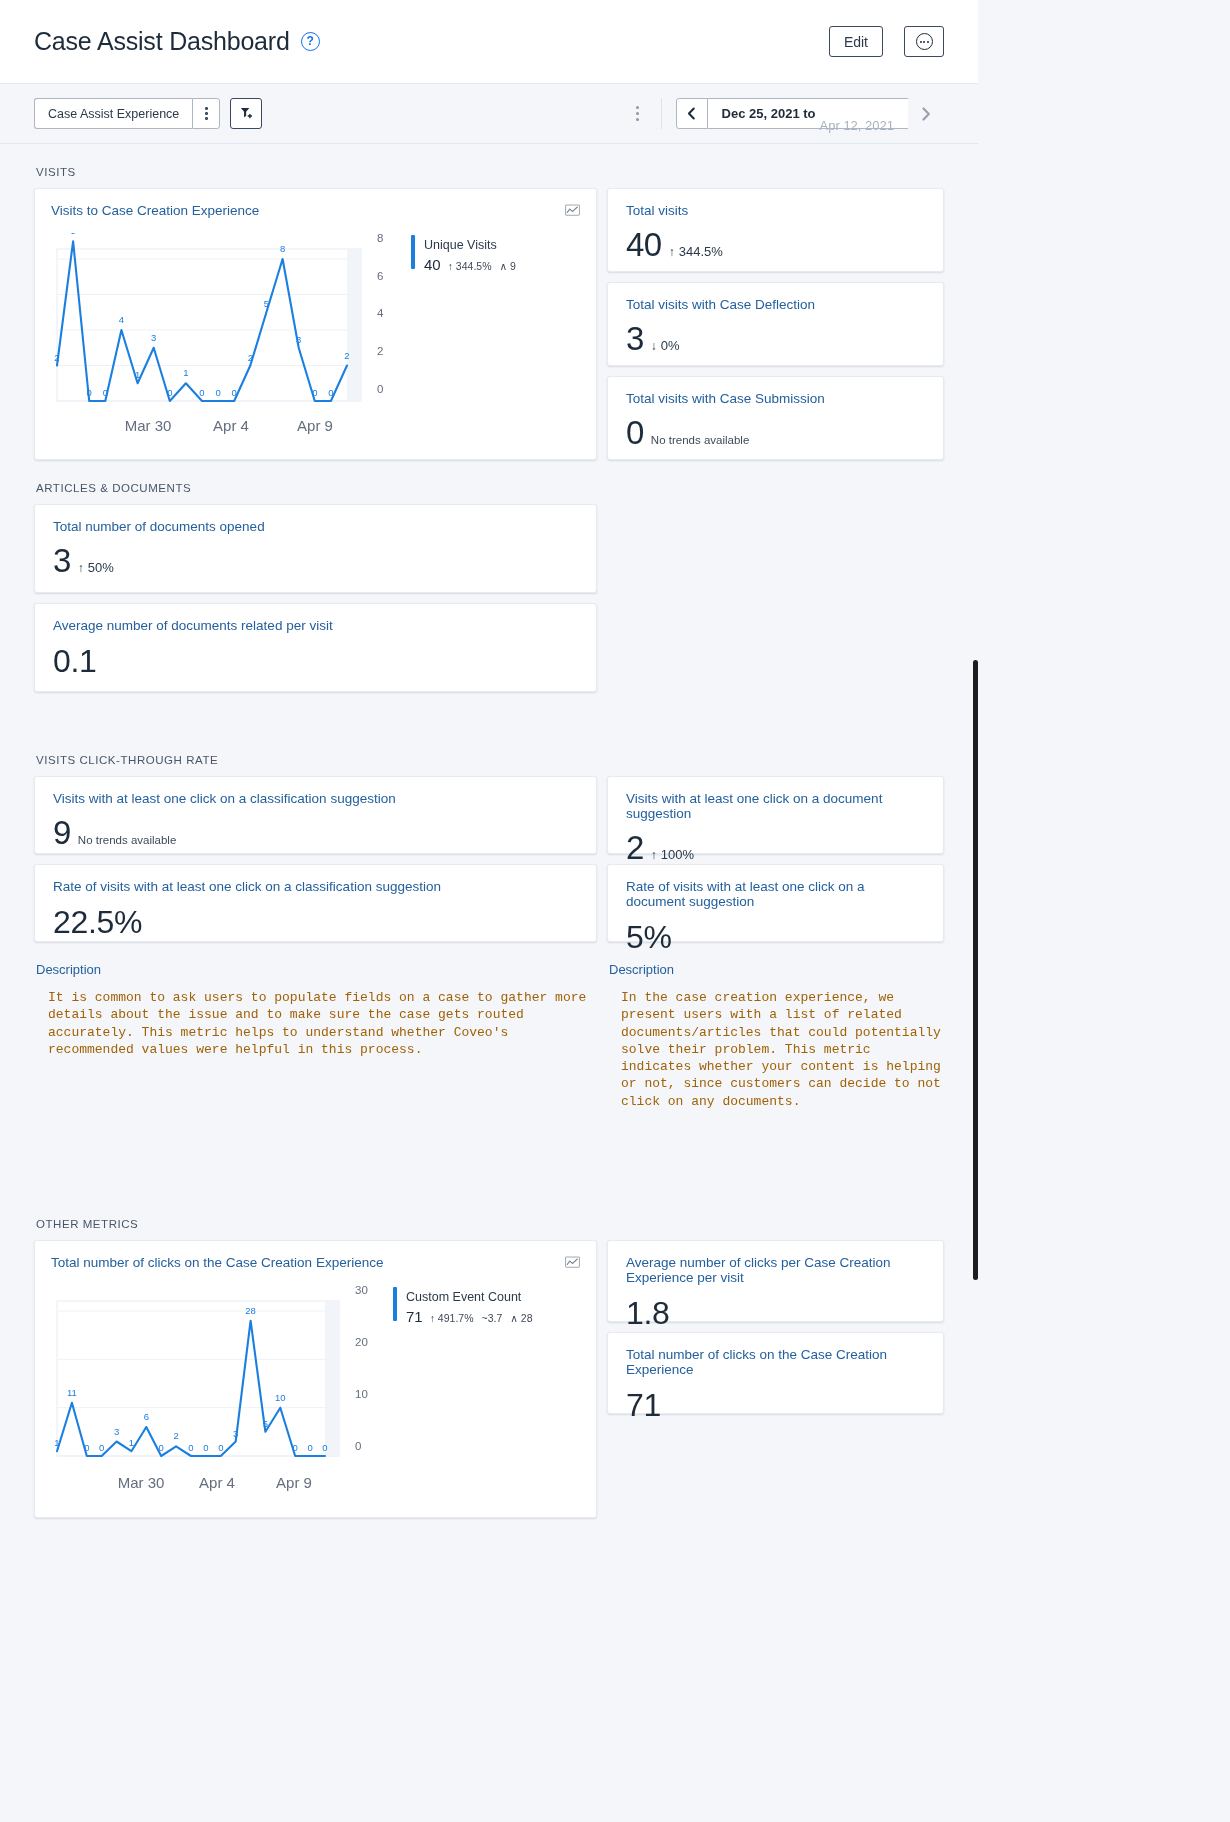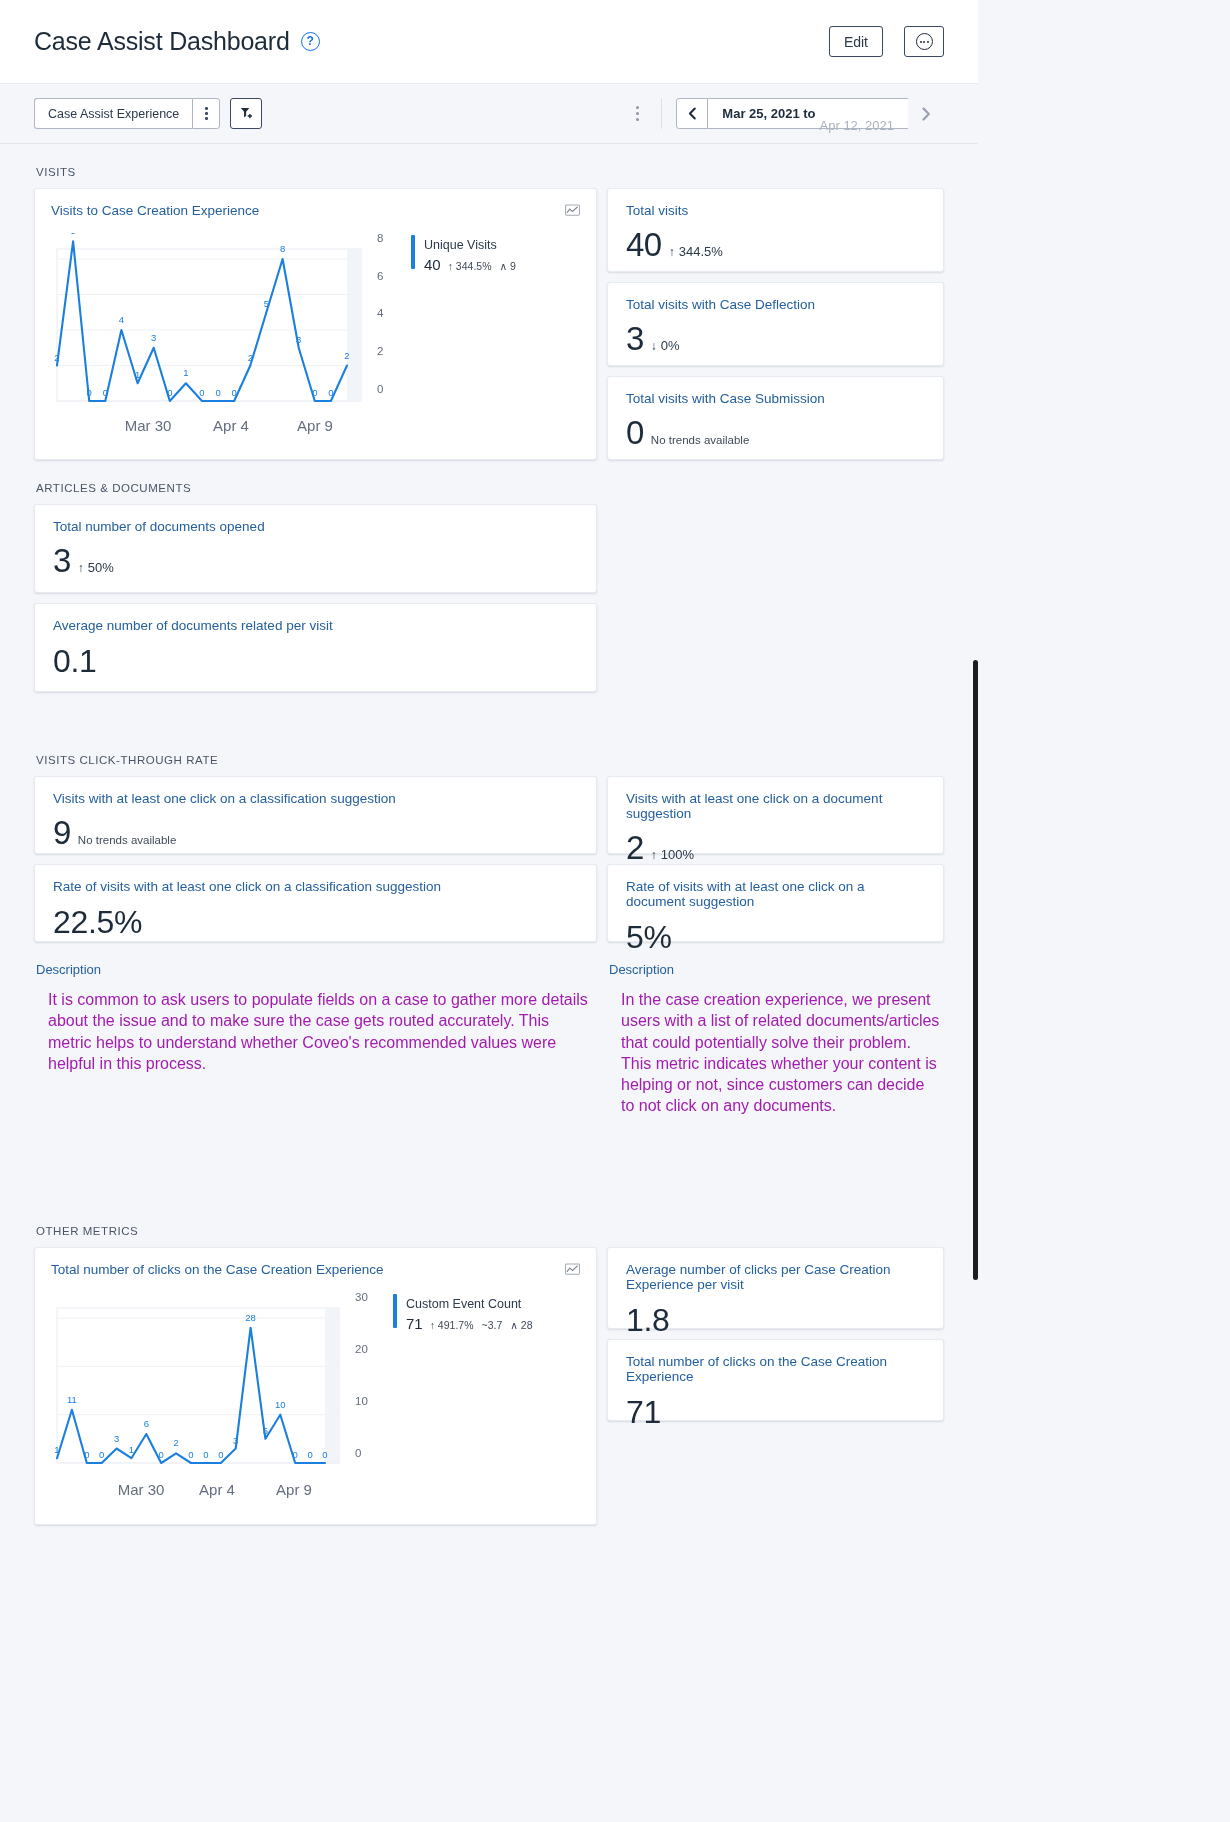--- a/index.html
+++ b/index.html
@@ -152,21 +152,21 @@
   .legend-name { font-size: 12.5px; color: #2b3a4a; }
   .legend-vals { display: flex; align-items: baseline; gap: 7px; margin-top: 3px; }
   .legend-num { font-size: 15px; color: #1d2b3a; }
   .legend-meta { font-size: 10.5px; color: #3f4a5a; display: flex; align-items: baseline; gap: 8px; }
   .xaxis { display: flex; margin-top: 4px; }
   .xtick { font-size: 15px; color: #646e7e; position: absolute; transform: translateX(-50%); }
 
   
   .desc-block { padding: 6px 2px 0 2px; }
   .desc-label { font-size: 13px; color: #24609e; margin-bottom: 12px; }
-  .desc-text { font-size: 16px; line-height: 1.33; color: #a21caf; padding-left: 12px; }
+  .desc-text { font-size: 13px; line-height: 1.33; color: #a16207; padding-left: 12px; font-family: Liberation Mono, monospace; }
 
   .spacer-sm { height: 22px; }
   .spacer-lg { height: 62px; }
 
   
   .scroll-sliver {
     position: absolute; right: 0; top: 660px; width: 5px; height: 620px;
     background: #1d1d1d; border-radius: 3px;
   }
 </style>
@@ -212,21 +212,21 @@
         <i></i>
         <i></i>
       </div>
     <div class="daterange">
       <div class="dr-arrow">
         <svg width="11" height="13" viewBox="0 0 12 14">
             <path d="M8.5 1.5 L3.2 7 L8.5 12.5" stroke="#1d2b3a" stroke-width="2.2" fill="none" stroke-linecap="round" stroke-linejoin="round"></path>
           </svg>
       </div>
       <div class="dr-text">
-        <span class="dr-from">Mar 25, 2021 to</span>
+        <span class="dr-from">Dec 25, 2021 to</span>
         <span class="dr-to">Apr 12, 2021</span>
       </div>
       <div class="dr-next">
         <svg width="12" height="14" viewBox="0 0 12 14">
             <path d="M3.5 1.5 L8.8 7 L3.5 12.5" stroke="#98a1b0" stroke-width="2.2" fill="none" stroke-linecap="round" stroke-linejoin="round"></path>
           </svg>
       </div>
     </div>
   </div>
 

